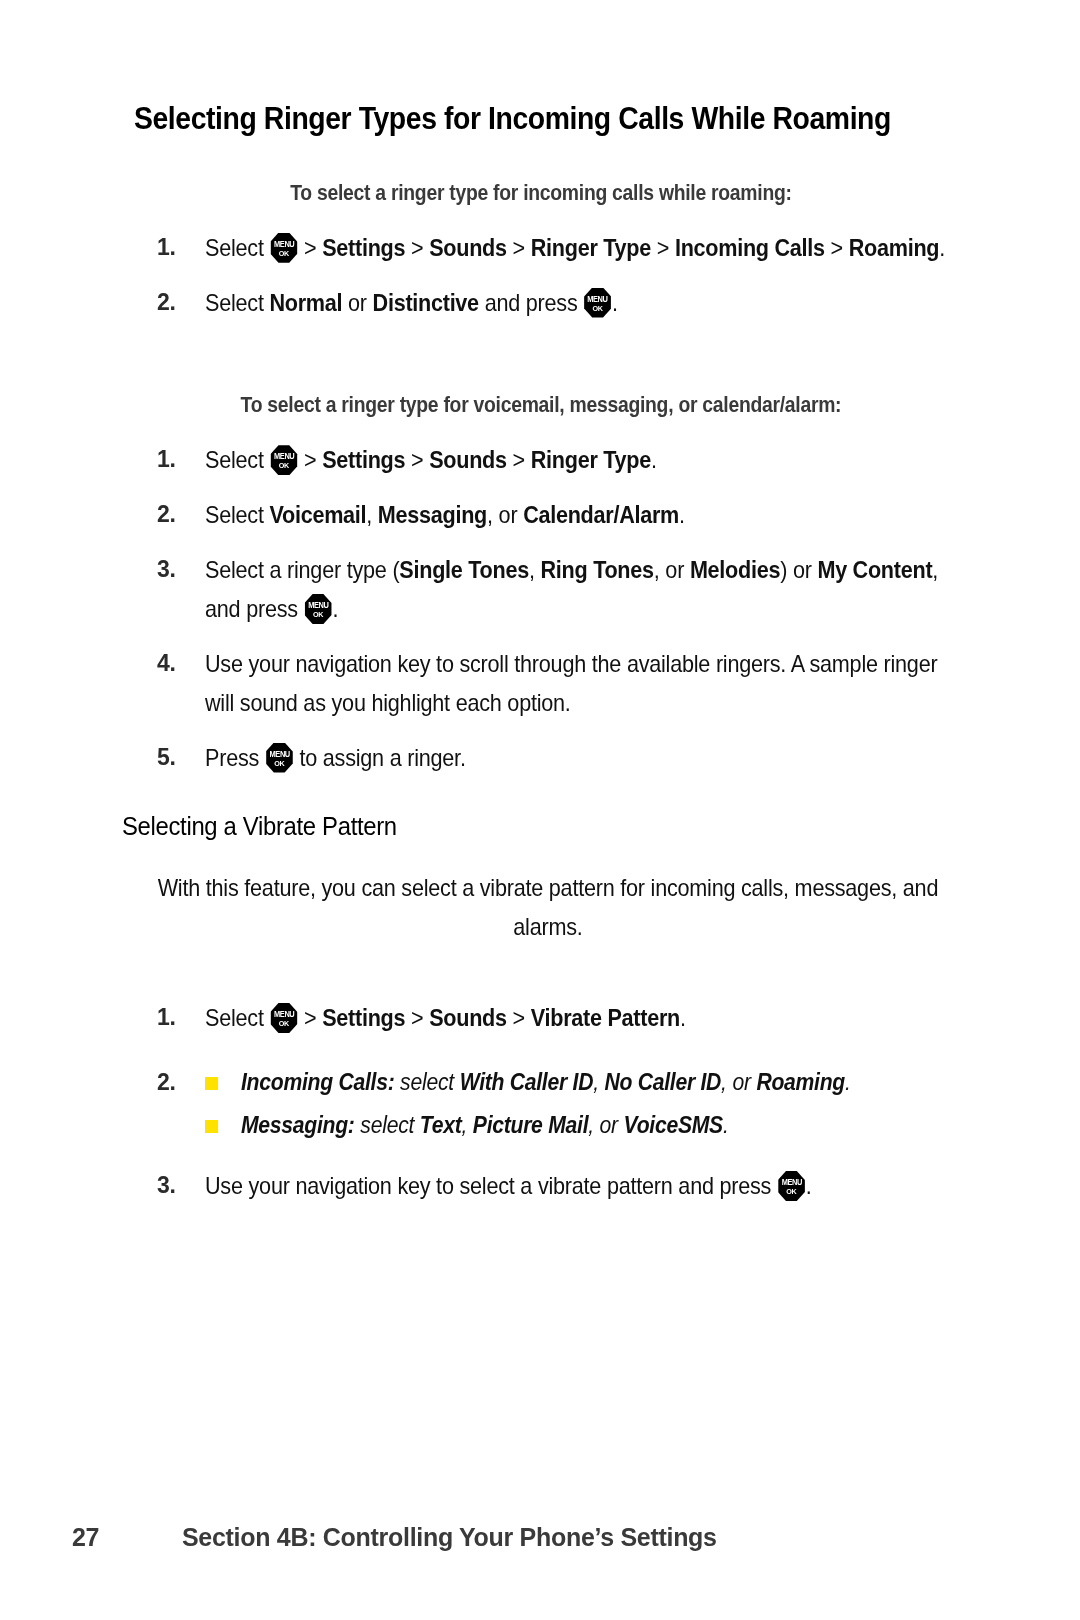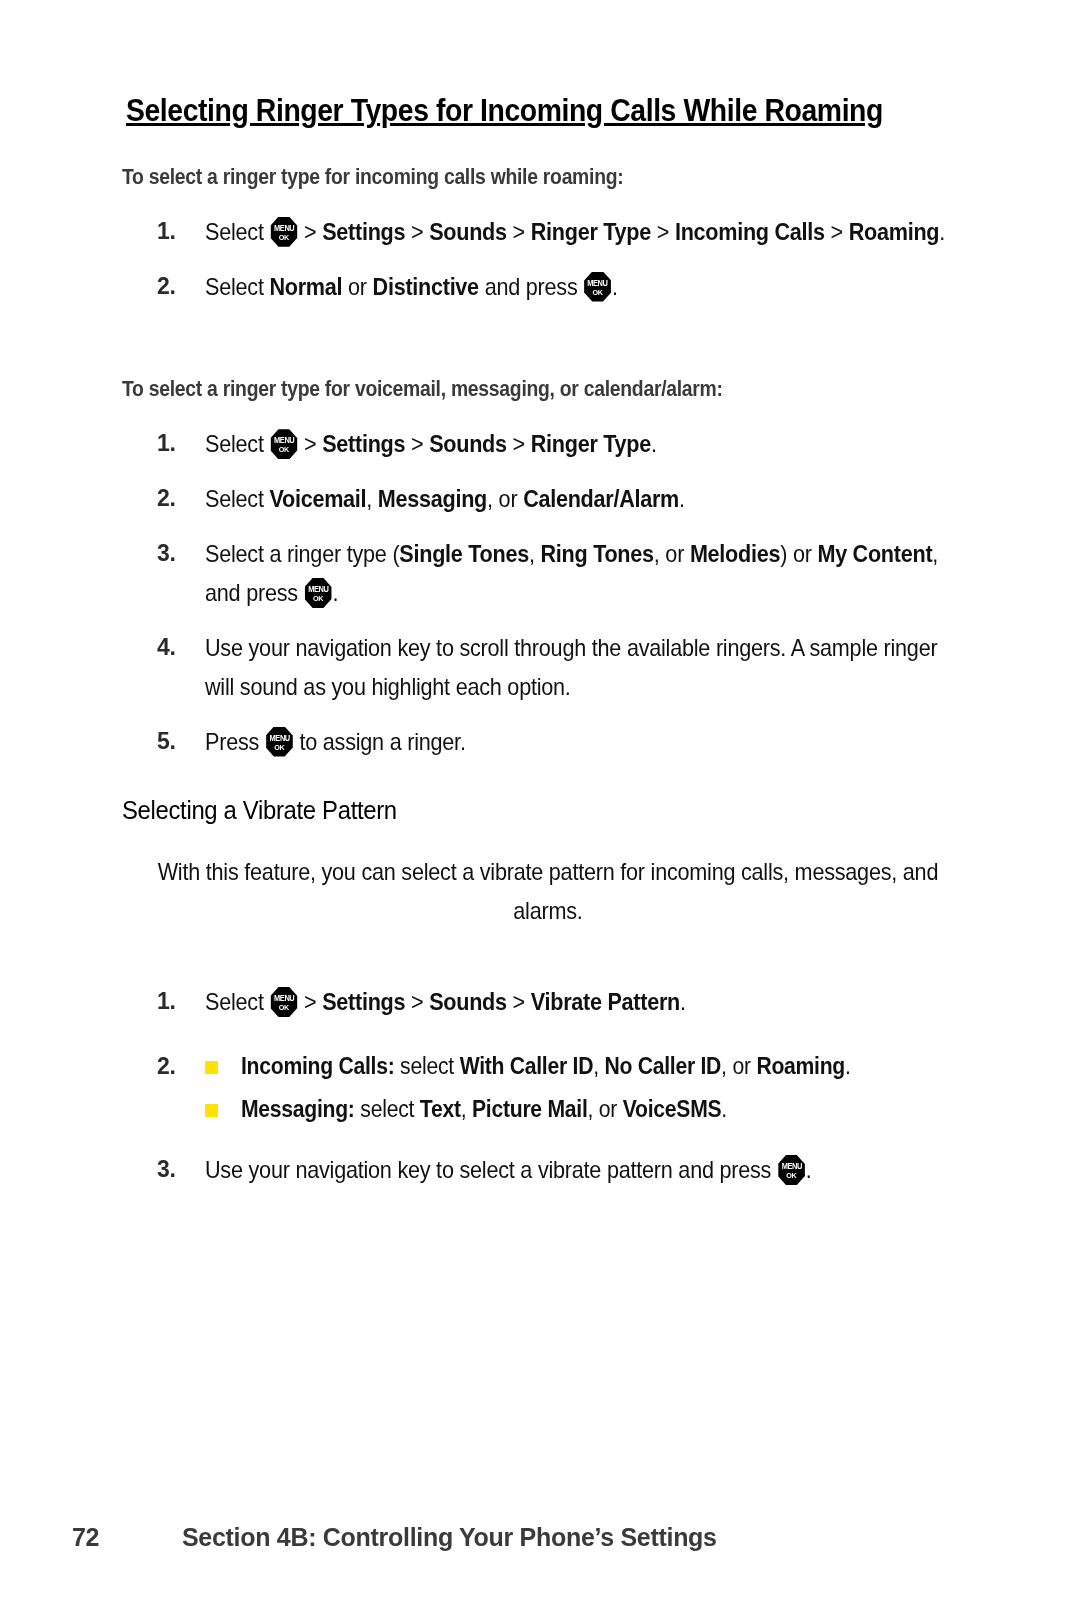--- a/index.html
+++ b/index.html
@@ -32,36 +32,36 @@
     width:111.1%;
   }
 
   
   .h-major{
     font-size:31.5px;
     font-weight:bold;
     line-height:1.20;
     letter-spacing:-0.45px;
     color:#000;
-    margin:4px;
-    text-decoration:underline;
+    margin:12px;
   }
   .h-minor{
     font-size:26.5px;
     font-weight:normal;
     line-height:1.20;
     letter-spacing:-0.35px;
     color:#000;
   }
   .intro{
     font-size:21.5px;
     font-weight:bold;
     color:#3a3a3a;
     letter-spacing:-0.3px;
     line-height:1.25;
+    text-align:center;
   }
   .para{
     font-size:24px;
     line-height:1.62;
     letter-spacing:-0.25px;
     color:#111;
     text-align:center;
   }
 
   
@@ -89,20 +89,21 @@
   
   ul.subs{ list-style:none; margin-top:10px; }
   ul.subs > li{
     position:relative;
     padding-left:36px;
     font-size:23.5px;
     line-height:1.60;
     letter-spacing:-0.25px;
     color:#111;
     margin-bottom:6px;
+    font-style:italic;
   }
   ul.subs > li .sq{
     position:absolute;
     left:0; top:13px;
     width:13px; height:13px;
     background:#FFE200;
     display:block;
   }
 
   b, .b { font-weight:bold; letter-spacing:-0.3px; }
@@ -288,16 +289,16 @@
         <span class="num">3.</span>
         <span class="li-body">
             <span class="cond"><span>Use your navigation key to select a vibrate pattern and press </span><span class="menukey"><span class="oct"></span><span class="m">MENU</span><span class="o">OK</span></span><span>.</span></span>
           </span>
       </li>
     </ol>
 
   </div>
 
   <div class="footer">
-    <span class="pg">72</span>
+    <span class="pg">27</span>
     <span class="ft-title">Section 4B: Controlling Your Phone’s Settings</span>
   </div>
 </div>
 
 </body></html>

